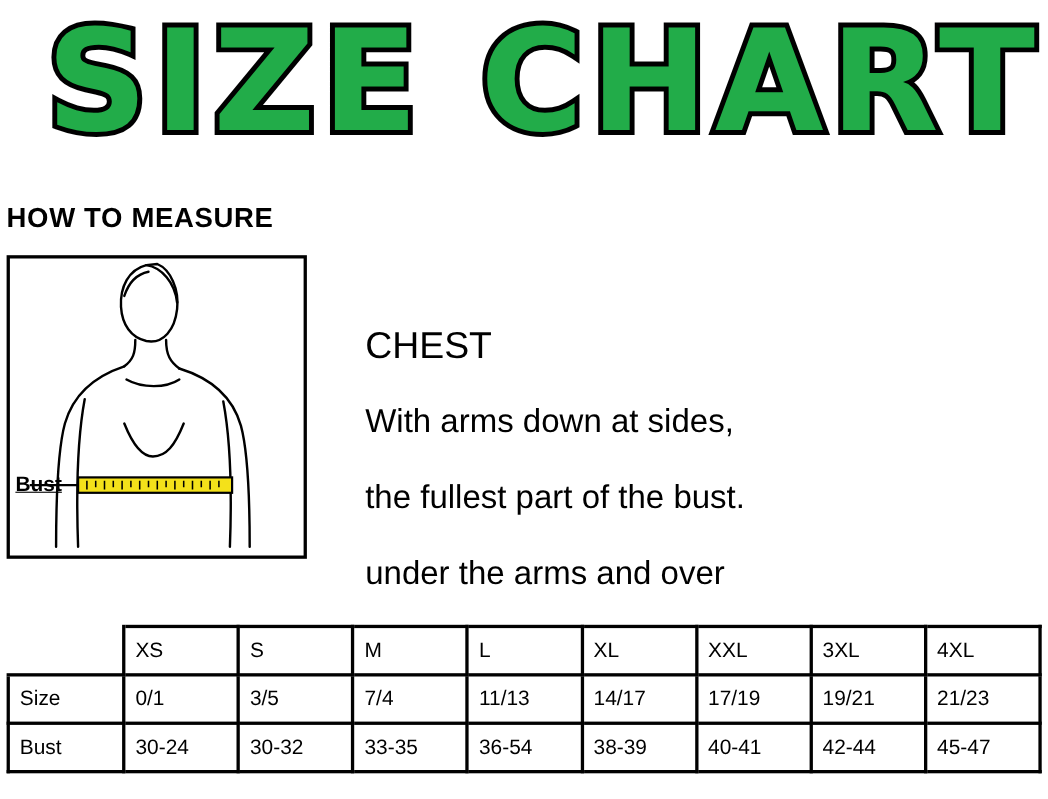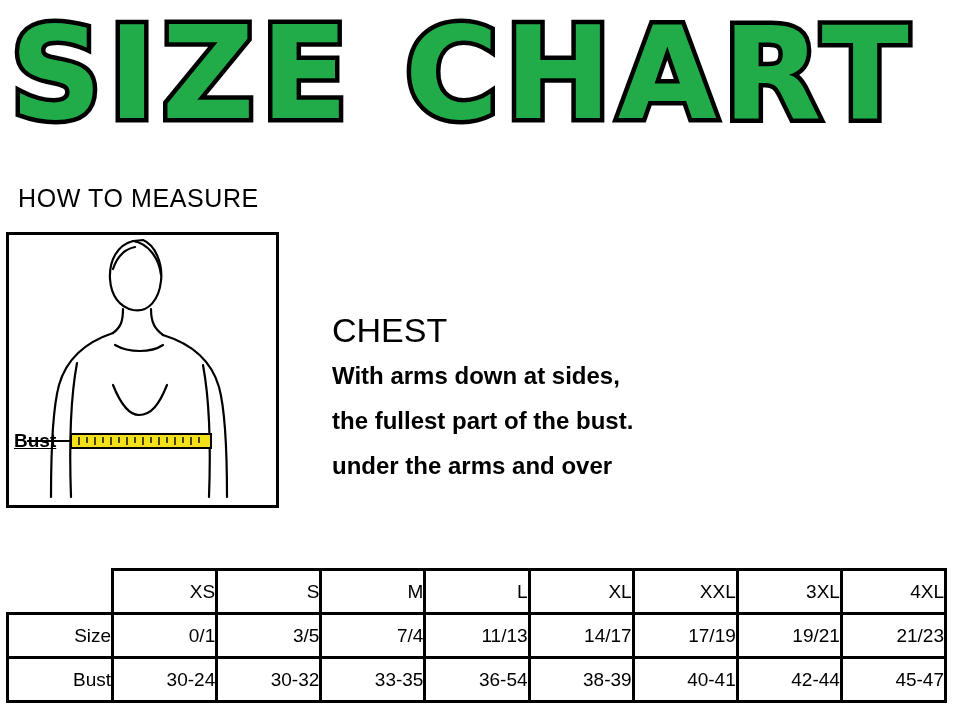--- a/index.html
+++ b/index.html
@@ -17,30 +17,31 @@
     overflow: hidden;
   }
 
   
   .title-wrap {
     position: absolute;
     left: 0px;
     top: 0px;
     width: 802px;
     height: 150px;
+    padding-left: 32px;
   }
   .title-svg { display: block; }
 
   
   .how-to {
     position: absolute;
-    left: 18px;
+    left: 6px;
     top: 184px;
     font-size: 25px;
-    font-weight: normal;
+    font-weight: bold;
     letter-spacing: 0.6px;
     font-family: "Liberation Sans", sans-serif;
     text-align: center;
   }
 
   
   .figure-box {
     position: absolute;
     left: 6px;
     top: 232px;
@@ -57,53 +58,54 @@
     font-size: 19px;
     font-weight: bold;
     text-decoration: underline;
     font-family: "Liberation Sans", sans-serif;
   }
 
   
   .chest-block {
     position: absolute;
     left: 332px;
-    top: 307px;
+    top: 291px;
     width: 600px;
   }
   .chest-title {
     font-size: 34px;
     line-height: 46px;
     font-family: "Liberation Sans", sans-serif;
     font-weight: 400;
   }
   .chest-line {
-    font-size: 24px;
+    font-size: 30px;
     line-height: 45px;
     font-family: "Liberation Sans", sans-serif;
-    font-weight: 700;
+    font-weight: 400;
     white-space: nowrap;
+    margin-top: 24px;
   }
 
   
   .size-table {
     position: absolute;
     left: 6px;
     top: 568px;
     width: 941px;
     border-collapse: collapse;
     table-layout: fixed;
   }
   .size-table td, .size-table th {
     border: 3px solid #000;
     height: 44px;
-    padding: 0 0 0 9px;
+    padding: 0 12px 0 9px;
     font-size: 19px;
     font-weight: normal;
-    text-align: right;
+    text-align: left;
     font-family: "Liberation Sans", sans-serif;
     vertical-align: middle;
   }
   .size-table .rowhead {
     font-weight: normal;
     width: 105px;
   }
   .size-table .corner {
     border-top: none;
     border-left: none;

